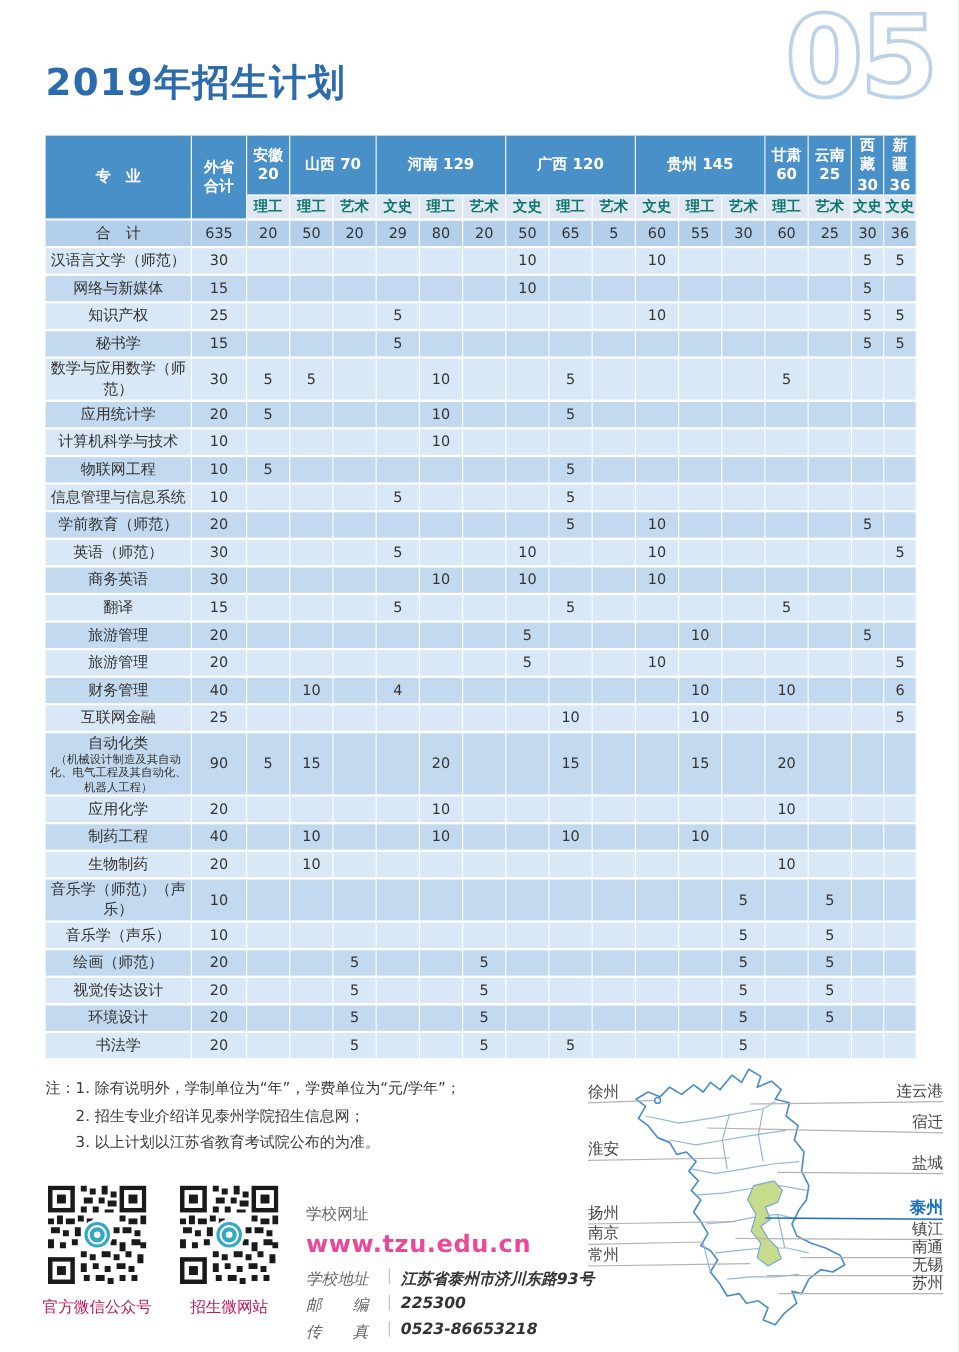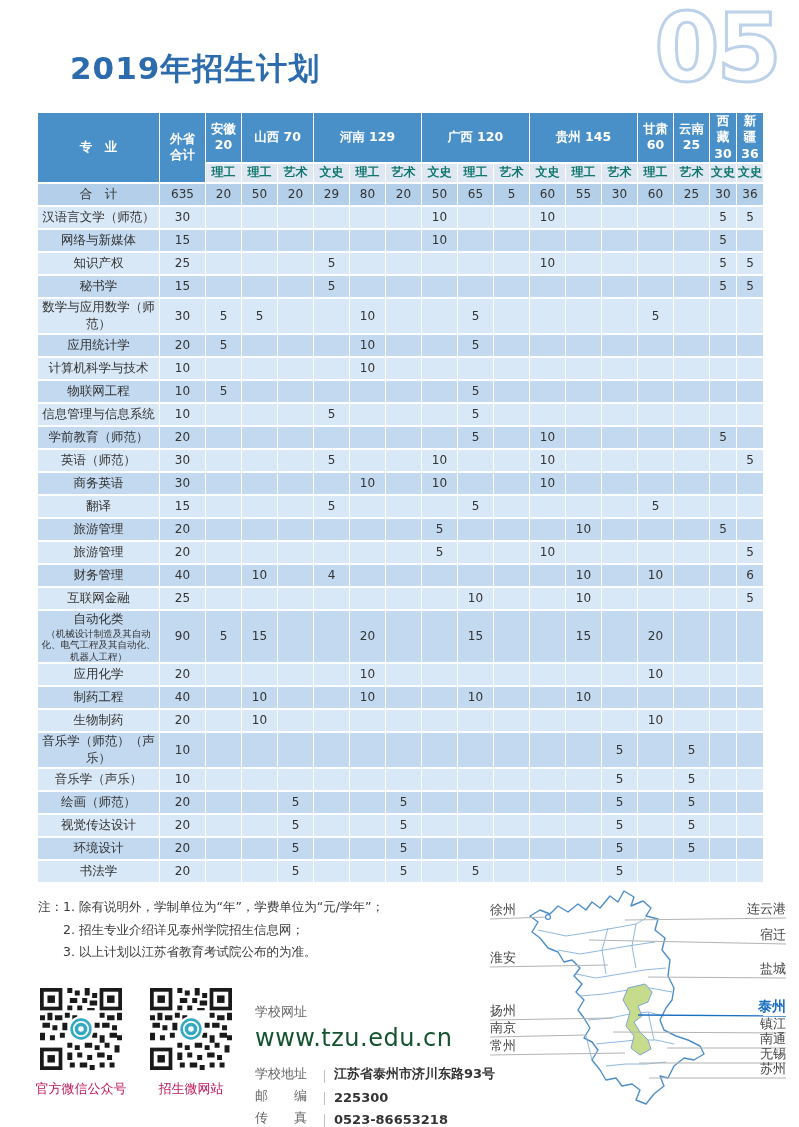--- a/index.html
+++ b/index.html
@@ -1,19 +1,19 @@
 <!DOCTYPE html>
 <html><head>
 <meta charset="utf-8">
 <style>
   * { margin:0; padding:0; box-sizing:border-box; }
   body { background:#888; font-family:"DejaVu Sans","Liberation Sans",sans-serif; }
   .page { position:relative; width:799px; height:1127px; background:#ffffff; margin:0 auto; overflow:hidden; }
 
-  .title { position:absolute; left:38px; top:48px; font-size:31px; font-weight:bold; color:#2c6cad; letter-spacing:1px;margin-left:32px; }
+  .title { position:absolute; left:38px; top:48px; font-size:31px; font-weight:bold; color:#2c6cad; letter-spacing:1px; }
   .pagenum { position:absolute; right:20px; top:-6px; font-size:94px; font-weight:bold;
              color:#ffffff; -webkit-text-stroke:3px #bdd2e9; letter-spacing:-3px; }
 
   table.plan { position:absolute; left:38px; top:113px; width:726px; table-layout:fixed;
                border-collapse:separate; border-spacing:0; font-size:12px; color:#333; }
   table.plan th, table.plan td { border-right:1px solid #fff; border-bottom:2px solid #fff;
                text-align:center; vertical-align:middle; padding:0 1px; overflow:hidden; }
   .th-major, .th-total, .th-prov { background:#4a90c8; color:#fff; font-weight:bold; font-size:12.5px; line-height:1.3; }
   .th-major, .th-total { height:64px; }
   .th-prov { height:42px; border-bottom-width:1px; }
@@ -26,22 +26,22 @@
   .td-major .sub { font-size:9.5px; line-height:1.2; color:#333; }
 
   .notes { position:absolute; left:38px; top:896px; display:flex; font-size:12.5px; color:#3a3a3a; line-height:1.8; }
   .notes-prefix { white-space:pre; }
 
   .qr-box { position:absolute; top:988px; width:82px; height:82px; }
   .qr-label { position:absolute; top:1080px; font-size:13px; color:#be185d; text-align:center; }
 
   .contact { position:absolute; left:255px; top:984px; width:235px; }
   .site-label { font-size:13px; color:#666; margin-bottom:3px;margin-top:19px; }
-  .site-url { font-size:24px; font-weight:normal; color:#14532d; letter-spacing:0.5px; margin-bottom:9px; }
-  .c-row { display:flex; align-items:flex-end; height:22px; font-size:13px; }
+  .site-url { font-size:20px; font-weight:bold; color:#ec4899; letter-spacing:0.5px; margin-bottom:9px; }
+  .c-row { display:flex; align-items:flex-start; height:22px; font-size:13px;font-style:italic; }
   .c-label { color:#666; width:60px; white-space:pre; flex:none; }
   .c-sep { width:1px; height:13px; background:#c0c0c0; margin:0 9px; flex:none; }
   .c-val { color:#333; font-weight:bold; white-space:pre; }
 
   .map { position:absolute; left:488px; top:888px; width:302px; height:237px; }
   .map text { font-size:13px; fill:#444; }
   .map text.hl { font-size:14px; font-weight:bold; fill:#1a6fc0; }
 </style>
 </head>
 <body>

